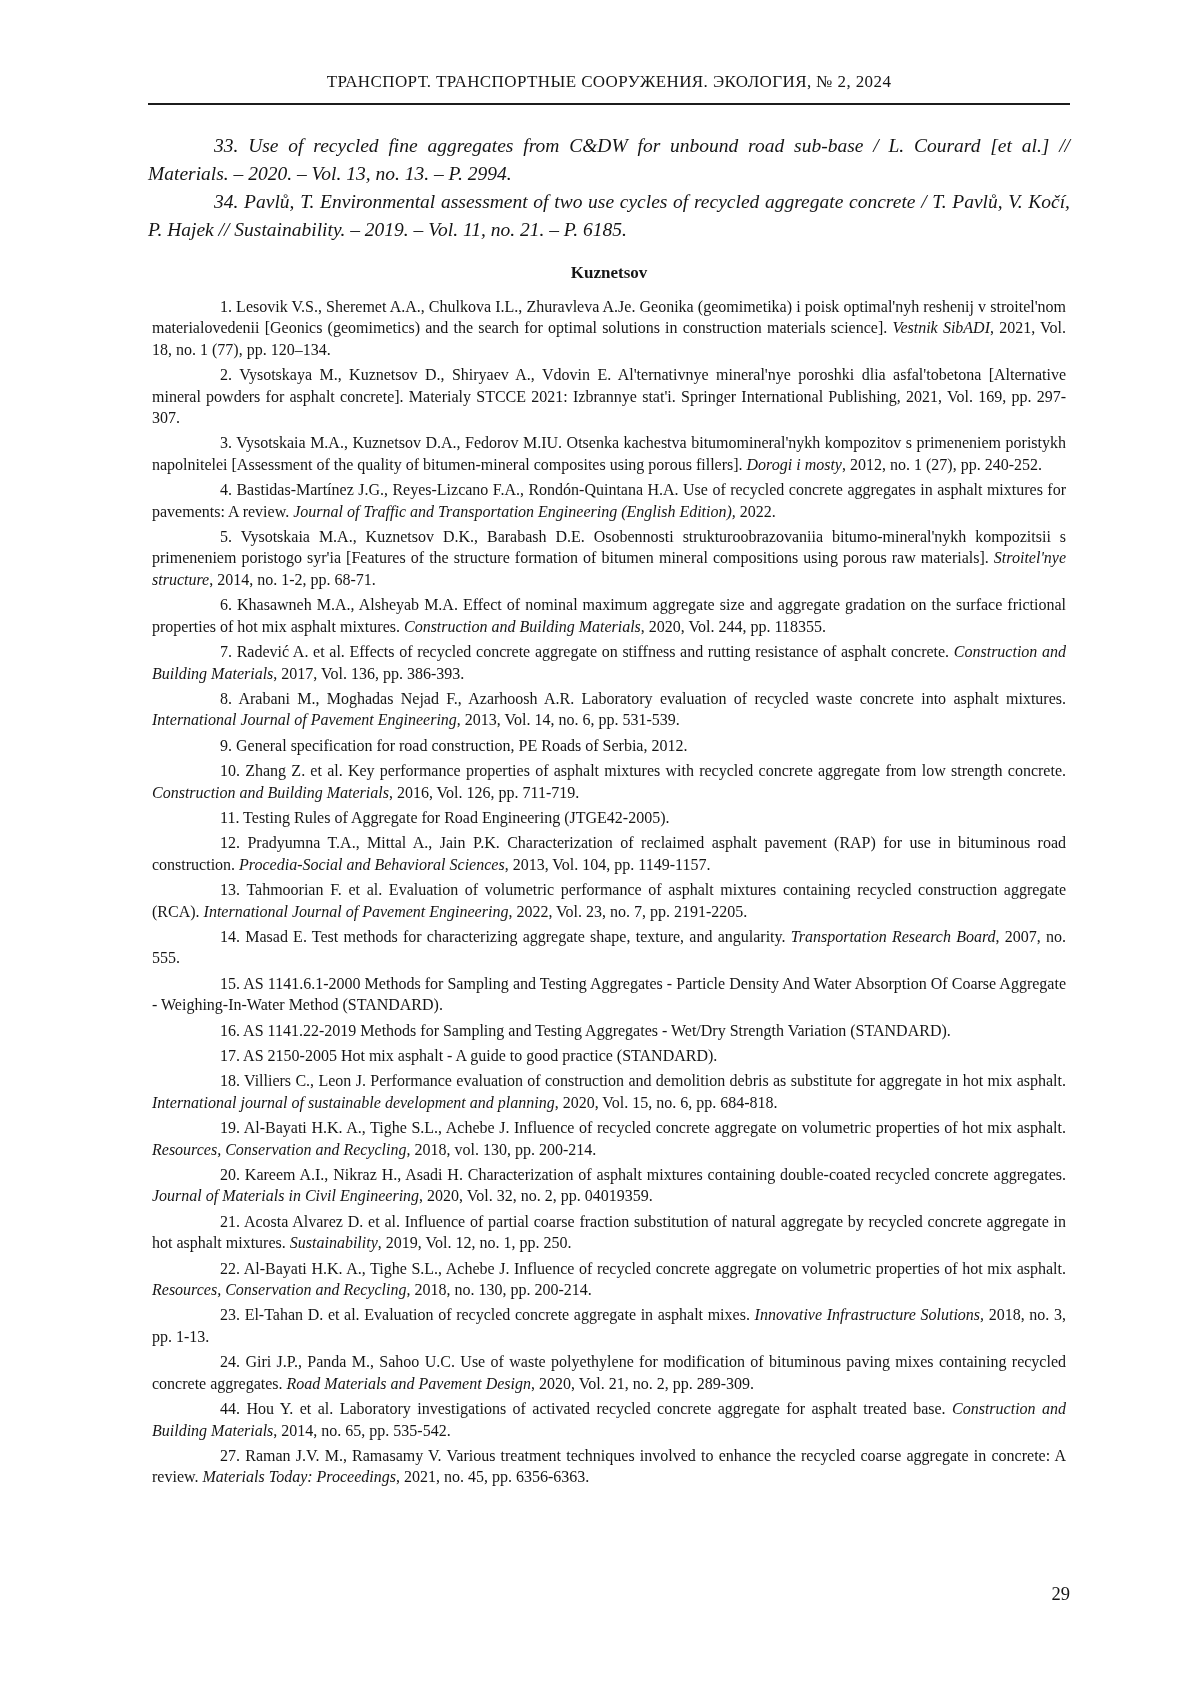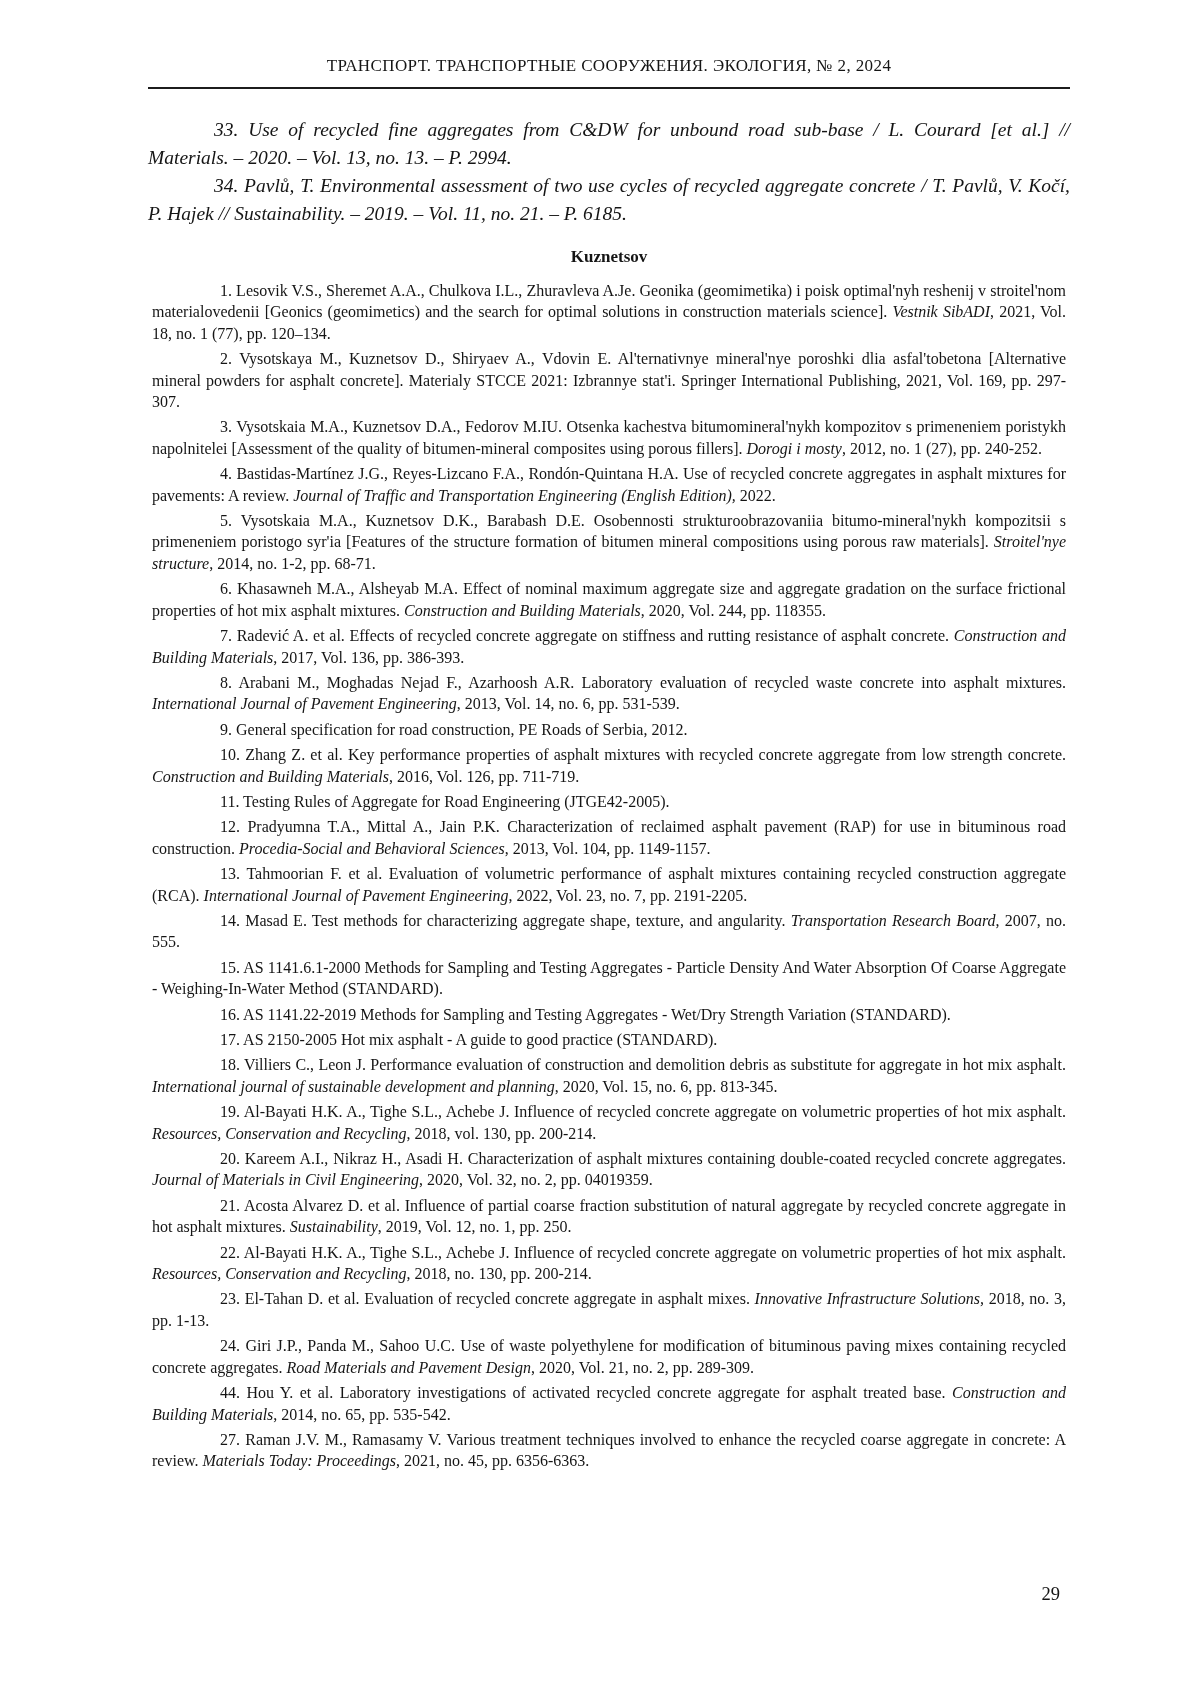--- a/index.html
+++ b/index.html
@@ -6,21 +6,21 @@
   body {
     width: 1200px; height: 1698px;
     background: #ffffff;
     color: #151515;
     font-family: "Liberation Serif", "DejaVu Serif", serif;
     position: relative;
     overflow: hidden;
   }
   .page { padding: 0 130px 0 148px; }
   .journal-header {
-    margin: 0; padding-top: 56px;
+    margin: 0; padding-top: 72px;
     font-size: 17px; font-weight: normal;
     line-height: 20px;
     text-align: center;
     letter-spacing: 0.4px;
     white-space: nowrap;
   }
   .header-divider {
     border: none; border-top: 2px solid #1c1c1c;
     margin: 11px 0 0 0;
   }
@@ -36,21 +36,21 @@
     line-height: 20px; text-align: center;
   }
   .refs { margin-top: 13px; }
   .refs p {
     margin: 4px;
     font-size: 16px; line-height: 21.4px;
     text-align: justify; text-indent: 68px;
   }
   .page-number {
     position: absolute;
-    right: 140px; top: 1583px;
+    right: 130px; top: 1583px;
     font-size: 18.5px; line-height: 22px;
   }
 </style>
 </head>
 <body>
 
 <div class="page">
 
   <h1 class="journal-header">ТРАНСПОРТ. ТРАНСПОРТНЫЕ СООРУЖЕНИЯ. ЭКОЛОГИЯ, № 2, 2024</h1>
   <hr class="header-divider">
@@ -73,21 +73,21 @@
     <p><span>8. Arabani M., Moghadas Nejad F., Azarhoosh A.R. Laboratory evaluation of recycled waste concrete into asphalt mixtures. </span><i>International Journal of Pavement Engineering</i><span>, 2013, Vol. 14, no. 6, pp. 531-539.</span></p>
     <p><span>9. General specification for road construction, PE Roads of Serbia, 2012.</span><i></i><span></span></p>
     <p><span>10. Zhang Z. et al. Key performance properties of asphalt mixtures with recycled concrete aggregate from low strength concrete. </span><i>Construction and Building Materials</i><span>, 2016, Vol. 126, pp. 711-719.</span></p>
     <p><span>11. Testing Rules of Aggregate for Road Engineering (JTGE42-2005).</span><i></i><span></span></p>
     <p><span>12. Pradyumna T.A., Mittal A., Jain P.K. Characterization of reclaimed asphalt pavement (RAP) for use in bituminous road construction. </span><i>Procedia-Social and Behavioral Sciences</i><span>, 2013, Vol. 104, pp. 1149-1157.</span></p>
     <p><span>13. Tahmoorian F. et al. Evaluation of volumetric performance of asphalt mixtures containing recycled construction aggregate (RCA). </span><i>International Journal of Pavement Engineering</i><span>, 2022, Vol. 23, no. 7, pp. 2191-2205.</span></p>
     <p><span>14. Masad E. Test methods for characterizing aggregate shape, texture, and angularity. </span><i>Transportation Research Board</i><span>, 2007, no. 555.</span></p>
     <p><span>15. AS 1141.6.1-2000 Methods for Sampling and Testing Aggregates - Particle Density And Water Absorption Of Coarse Aggregate - Weighing-In-Water Method (STANDARD).</span><i></i><span></span></p>
     <p><span>16. AS 1141.22-2019 Methods for Sampling and Testing Aggregates - Wet/Dry Strength Variation (STANDARD).</span><i></i><span></span></p>
     <p><span>17. AS 2150-2005 Hot mix asphalt - A guide to good practice (STANDARD).</span><i></i><span></span></p>
-    <p><span>18. Villiers C., Leon J. Performance evaluation of construction and demolition debris as substitute for aggregate in hot mix asphalt. </span><i>International journal of sustainable development and planning</i><span>, 2020, Vol. 15, no. 6, pp. 813-345.</span></p>
+    <p><span>18. Villiers C., Leon J. Performance evaluation of construction and demolition debris as substitute for aggregate in hot mix asphalt. </span><i>International journal of sustainable development and planning</i><span>, 2020, Vol. 15, no. 6, pp. 684-818.</span></p>
     <p><span>19. Al-Bayati H.K. A., Tighe S.L., Achebe J. Influence of recycled concrete aggregate on volumetric properties of hot mix asphalt. </span><i>Resources, Conservation and Recycling</i><span>, 2018, vol. 130, pp. 200-214.</span></p>
     <p><span>20. Kareem A.I., Nikraz H., Asadi H. Characterization of asphalt mixtures containing double-coated recycled concrete aggregates. </span><i>Journal of Materials in Civil Engineering</i><span>, 2020, Vol. 32, no. 2, pp. 04019359.</span></p>
     <p><span>21. Acosta Alvarez D. et al. Influence of partial coarse fraction substitution of natural aggregate by recycled concrete aggregate in hot asphalt mixtures. </span><i>Sustainability</i><span>, 2019, Vol. 12, no. 1, pp. 250.</span></p>
     <p><span>22. Al-Bayati H.K. A., Tighe S.L., Achebe J. Influence of recycled concrete aggregate on volumetric properties of hot mix asphalt. </span><i>Resources, Conservation and Recycling</i><span>, 2018, no. 130, pp. 200-214.</span></p>
     <p><span>23. El-Tahan D. et al. Evaluation of recycled concrete aggregate in asphalt mixes. </span><i>Innovative Infrastructure Solutions,</i><span> 2018, no. 3, pp. 1-13.</span></p>
     <p><span>24. Giri J.P., Panda M., Sahoo U.C. Use of waste polyethylene for modification of bituminous paving mixes containing recycled concrete aggregates. </span><i>Road Materials and Pavement Design</i><span>, 2020, Vol. 21, no. 2, pp. 289-309.</span></p>
     <p><span>44. Hou Y. et al. Laboratory investigations of activated recycled concrete aggregate for asphalt treated base. </span><i>Construction and Building Materials</i><span>, 2014, no. 65, pp. 535-542.</span></p>
     <p><span>27. Raman J.V. M., Ramasamy V. Various treatment techniques involved to enhance the recycled coarse aggregate in concrete: A review. </span><i>Materials Today: Proceedings</i><span>, 2021, no. 45, pp. 6356-6363.</span></p>
   </div>
 

